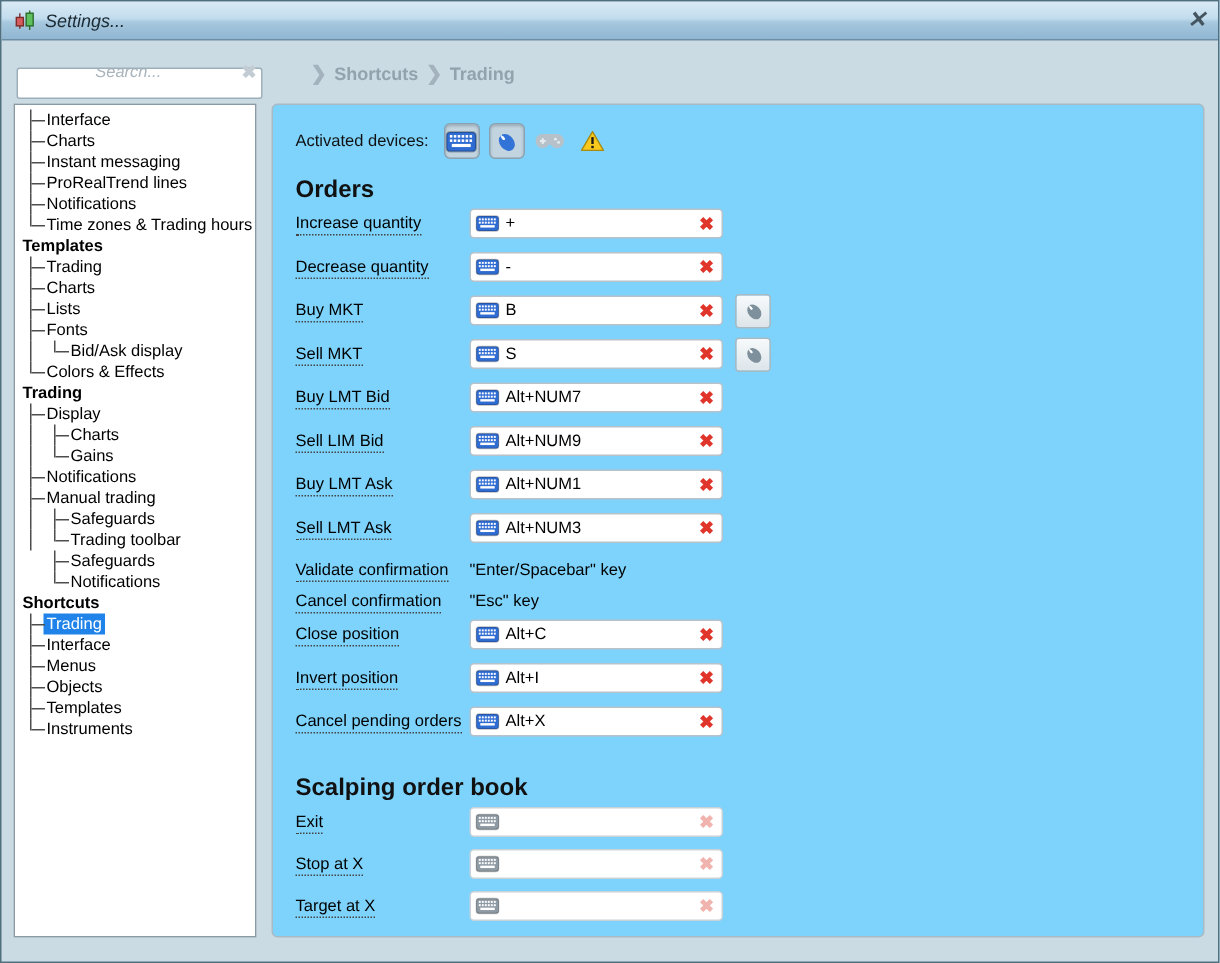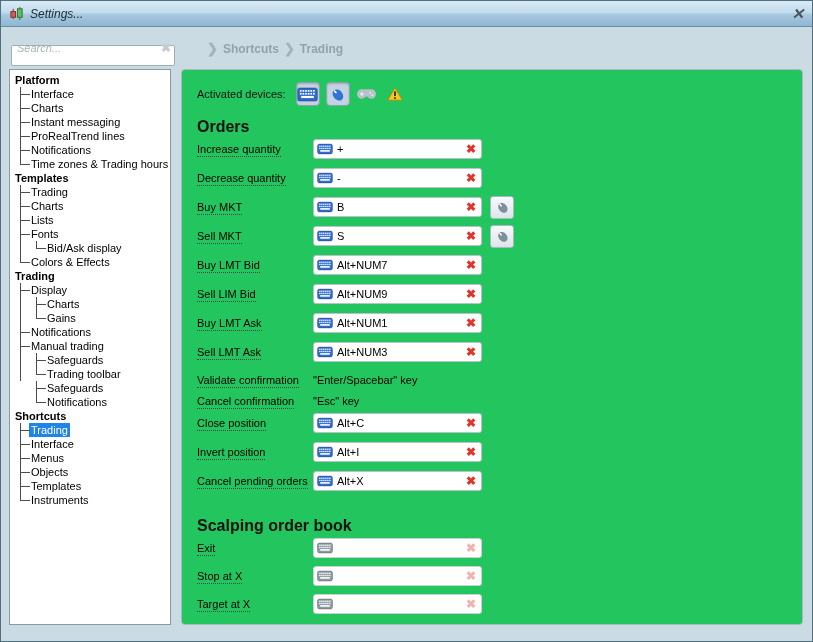--- a/index.html
+++ b/index.html
@@ -16,20 +16,21 @@
     display:flex; align-items:center; padding:0 8px; gap:6px;font-style:italic;
   }
   .title-text{ font-size:12px; color:#1c2a33; }
   .close-btn{ margin-left:auto; font-size:15px; font-weight:bold; color:#44555f; cursor:pointer; line-height:1; }
   
   .search-wrap{ position:absolute; left:10px; top:37px; width:164px; height:21px; }
   .search-input{
     width:100%; height:100%; border:1px solid #9db0ba; border-radius:2px;
     padding:2px 20px 17px 5px; font-size:11px; color:#333; background:#fff;
     font-family:"Liberation Sans", sans-serif;
+    text-align:center;
   }
   .search-input::placeholder{ font-style:italic; color:#a9b4bc; }
   .search-clear{ position:absolute; right:4px; top:3px; font-size:12px; font-weight:bold; color:#c3ccd2; cursor:pointer; }
   .breadcrumb{ position:absolute; left:206px; top:37px; height:21px; display:flex; align-items:center; gap:5px; }
   .crumb-chevron{ color:#a3b2bc; font-size:13px; font-weight:bold; }
   .crumb{ color:#93a3ad; font-size:12px; font-weight:bold; }
   
   .tree-panel{
     position:absolute; left:8px; top:68px; width:162px; height:556px;
     background:#fff; border:1px solid #8b9ba6; padding:3px 0 0 3px; overflow:hidden;
@@ -38,21 +39,21 @@
   .tree-row.bold{ font-weight:bold; }
   .cell{ width:16px; flex:none; position:relative; }
   .cell.bar::before,.cell.tee::before{ content:""; position:absolute; left:7px; top:0; bottom:0; width:0; border-left:1px solid #4d4d4d; }
   .cell.elbow::before{ content:""; position:absolute; left:7px; top:0; height:8px; width:0; border-left:1px solid #4d4d4d; }
   .cell.tee::after,.cell.elbow::after{ content:""; position:absolute; left:8px; right:-1px; top:7px; border-top:1px solid #4d4d4d; }
   .tree-label{ padding:1px 2px 0 2px; white-space:nowrap; }
   .tree-label.selected{ background:#1f83e9; color:#fff; }
   
   .main-panel{
     position:absolute; left:180px; top:68px; width:622px; height:556px;
-    background:#22c55e; border:1px solid #a9bac4; border-radius:4px;
+    background:#7dd3fc; border:1px solid #a9bac4; border-radius:4px;
     padding:12px 0 0 15px; overflow:hidden;
   }
   .devices-row{ display:flex; align-items:center; height:24px; gap:6px; }
   .devices-label{ font-size:11px; color:#111; margin-right:4px; }
   .dev-btn{ width:24px; height:24px; border-radius:4px; display:flex; align-items:center; justify-content:center; cursor:pointer; }
   .dev-btn.pressed{ background:#c2d4e0; border:1px solid #8ba1af; box-shadow:inset 0 1px 2px rgba(0,0,0,.2); }
   .dev-plain{ display:flex; align-items:center; justify-content:center; width:22px; height:24px; }
   .section-title{ font-size:16px; font-weight:bold; color:#111; }
   .section-title.orders{ margin-top:12px; margin-bottom:6px; height:15px; }
   .section-title.scalping{ margin-top:26px; margin-bottom:6px; height:15px; }
@@ -100,23 +101,20 @@
   </div>
 
   <div class="breadcrumb">
     <span class="crumb-chevron">❯</span>
     <span class="crumb">Shortcuts</span>
     <span class="crumb-chevron">❯</span>
     <span class="crumb">Trading</span>
   </div>
 
   <div class="tree-panel">
-      <div class="tree-row bold">
-        <span class="tree-label">Platform</span>
-      </div>
       <div class="tree-row">
         <span class="cell tee"></span>
         <span class="tree-label">Interface</span>
       </div>
       <div class="tree-row">
         <span class="cell tee"></span>
         <span class="tree-label">Charts</span>
       </div>
       <div class="tree-row">
         <span class="cell tee"></span>

